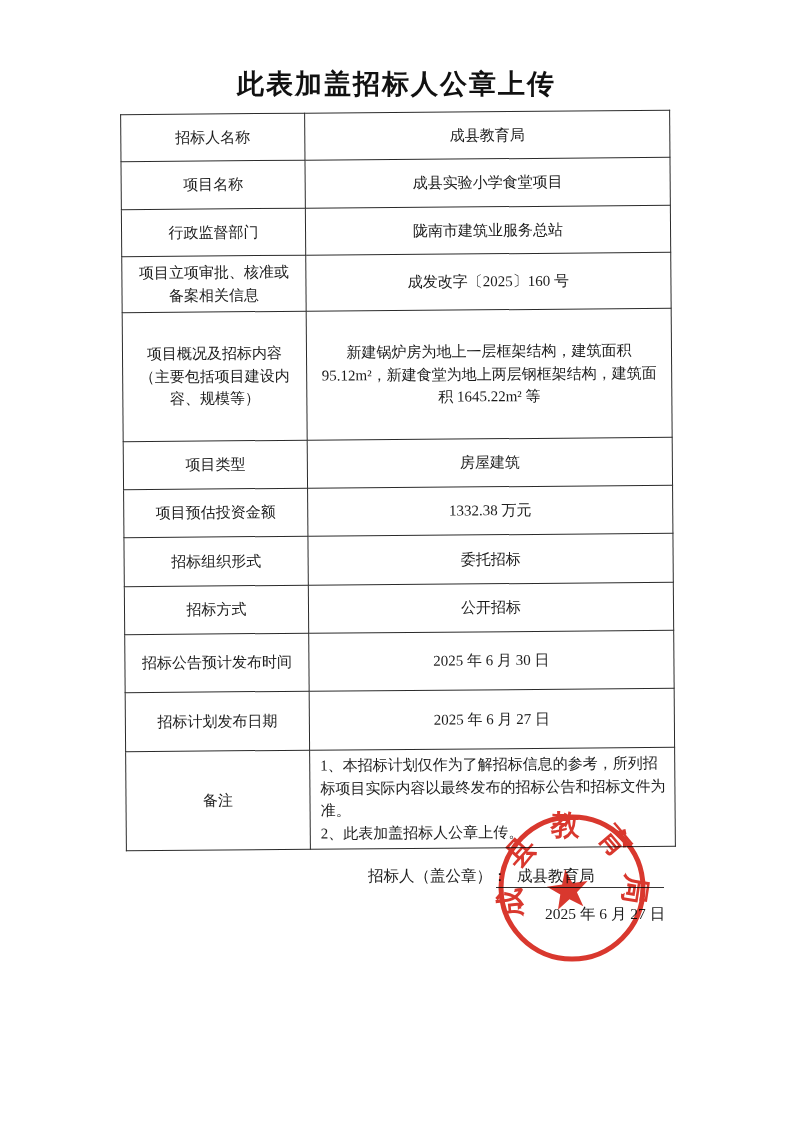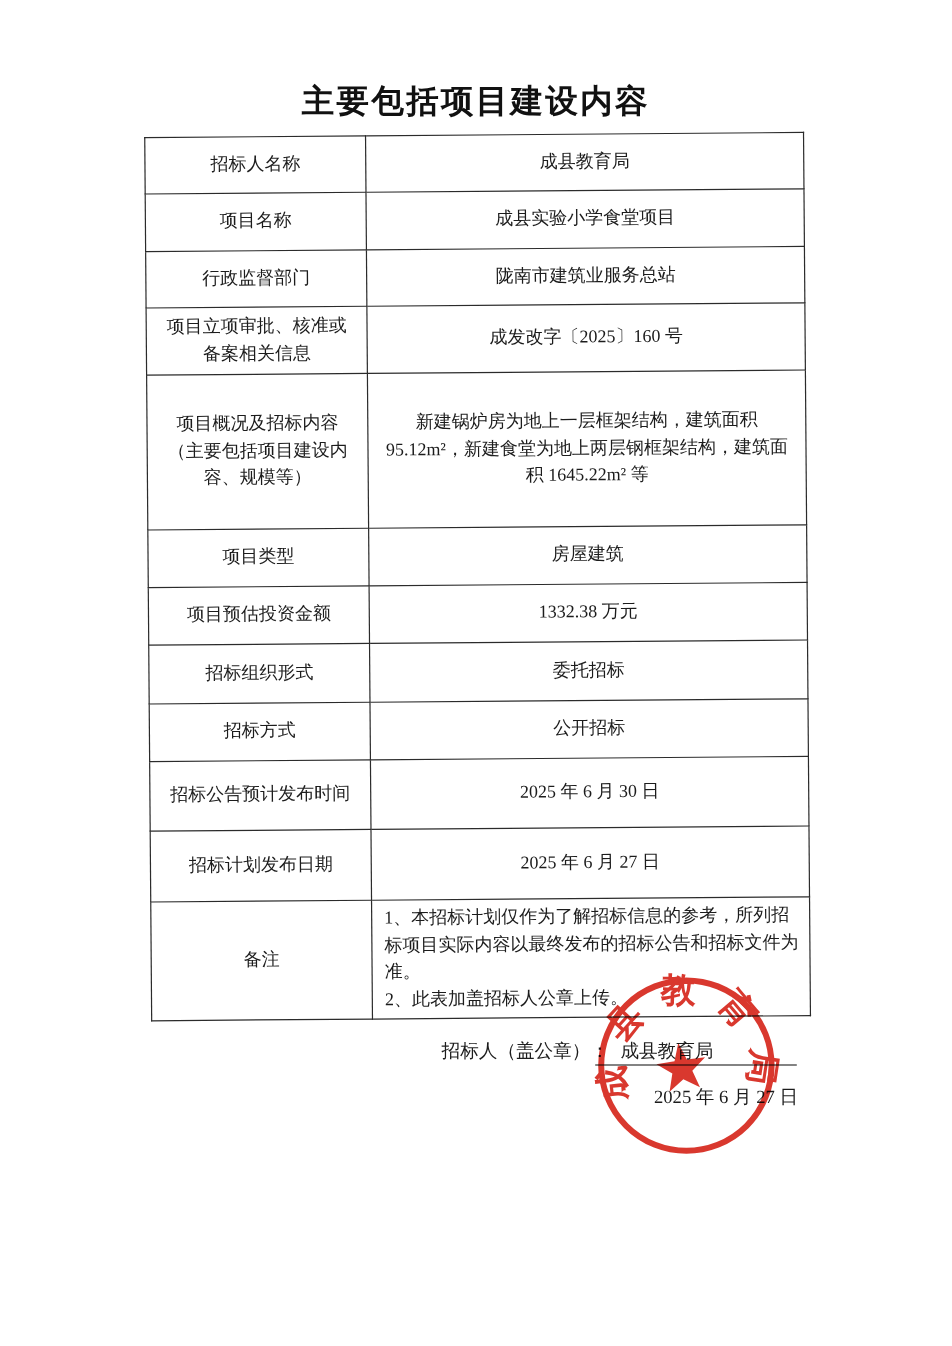--- a/index.html
+++ b/index.html
@@ -117,21 +117,21 @@
     font-size: 29px;
     font-weight: bold;
     letter-spacing: 16px;
   }
 </style>
 </head>
 <body>
 
 <div class="page">
 
-  <div class="doc-title">主要包括项目建设内容</div>
+  <div class="doc-title">此表加盖招标人公章上传</div>
 
   <table class="plan">
     <tbody>
       <tr class="r0">
         <td class="label-cell">招标人名称</td>
         <td class="value-cell">成县教育局</td>
       </tr>
       <tr class="r1">
         <td class="label-cell">项目名称</td>
         <td class="value-cell">成县实验小学食堂项目</td>

